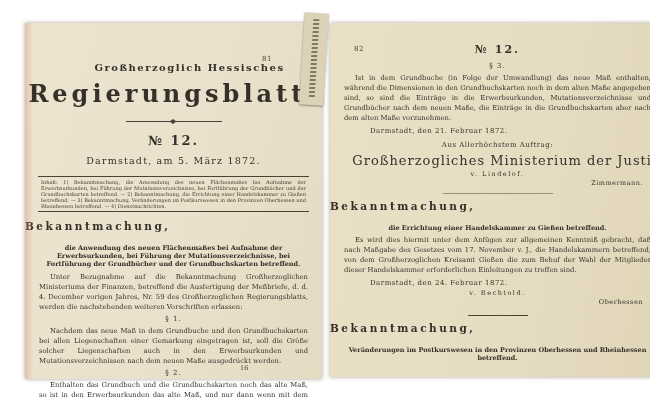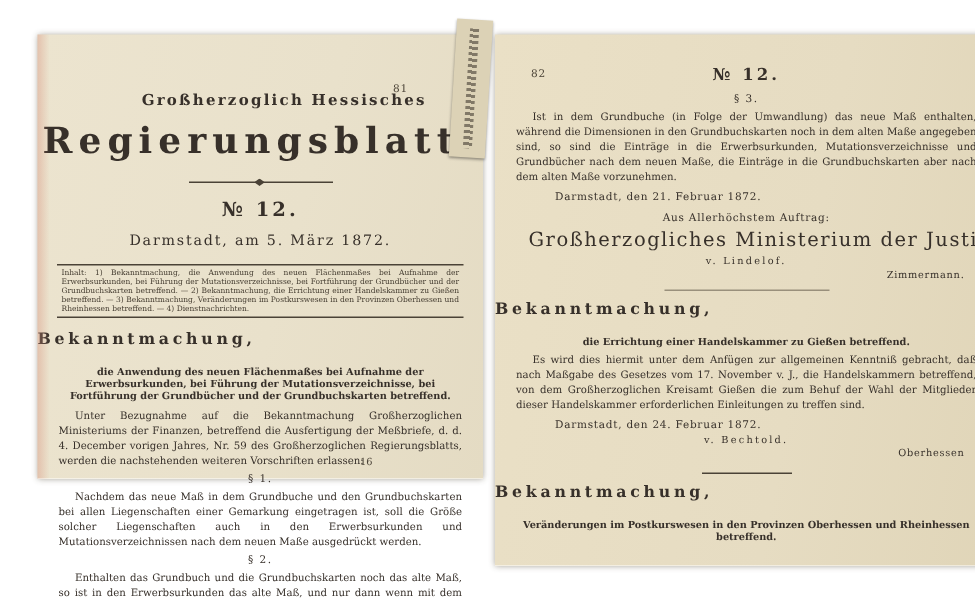--- a/index.html
+++ b/index.html
@@ -1,19 +1,19 @@
 <!DOCTYPE html>
 <html><head>
 <meta charset="utf-8">
 <style>
   html,body{margin:0;padding:0;background:#ffffff;}
   .stage{position:relative;width:650px;height:400px;background:#ffffff;overflow:hidden;
          font-family:"DejaVu Serif","Liberation Serif",serif;color:#37302a;}
   .page{position:absolute;box-shadow:0 0 4px rgba(60,50,30,.45);}
-  .page-left{left:25px;top:23px;width:297px;height:296px;
+  .page-left{left:25px;top:23px;width:297px;height:356px;
     background:linear-gradient(105deg,#ece4cf 0%,#e9e1cb 55%,#e4dbc3 100%);}
   .page-right{left:330px;top:23px;width:335px;height:354px;
     background:linear-gradient(100deg,#eae0c6 0%,#e6dcc2 60%,#e0d5b8 100%);}
   .edge-pink{position:absolute;left:0;top:0;width:8px;height:100%;
     background:linear-gradient(to right,rgba(214,142,122,.40),rgba(214,142,122,0));}
   .edge-right{position:absolute;right:0;top:0;width:6px;height:100%;
     background:linear-gradient(to left,rgba(120,100,70,.25),rgba(120,100,70,0));}
   .spine-slip{position:absolute;left:302px;top:13px;width:24px;height:92px;
     background:#dcd2b6;transform:rotate(3.5deg);box-shadow:0 1px 2px rgba(0,0,0,.4);z-index:3;}
   .slip-marks{position:absolute;left:9px;top:6px;width:6px;height:80px;

